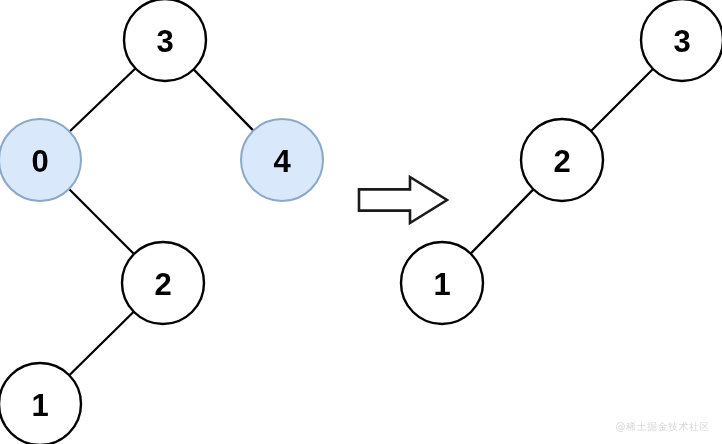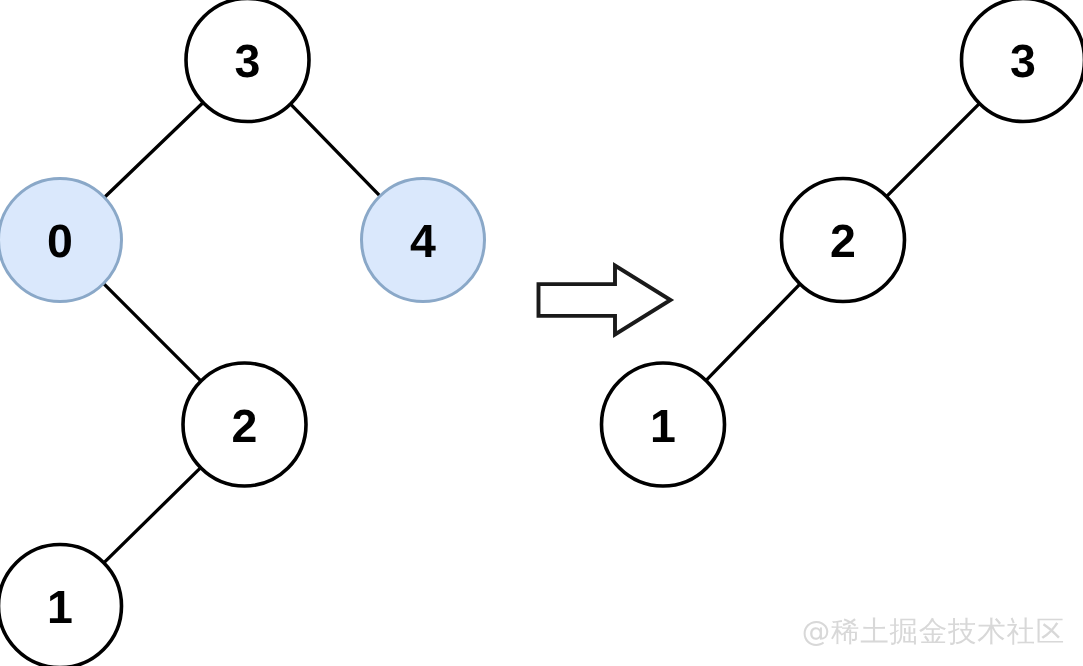--- a/index.html
+++ b/index.html
@@ -54,21 +54,21 @@
     fill: #ffffff;
     stroke: #1a1a1a;
     stroke-width: 2.6;
     stroke-linejoin: miter;
   }
   .watermark-text {
     position: absolute;
     right: 12px;
     bottom: 10px;
     font-family: "DejaVu Sans", "Liberation Sans", sans-serif;
-    font-size: 19px;
+    font-size: 10px;
     color: #d8d8d8;
     letter-spacing: 0.5px;
     white-space: nowrap;
     user-select: none;
   }
 </style>
 </head>
 <body>
 
 <div id="canvas">

